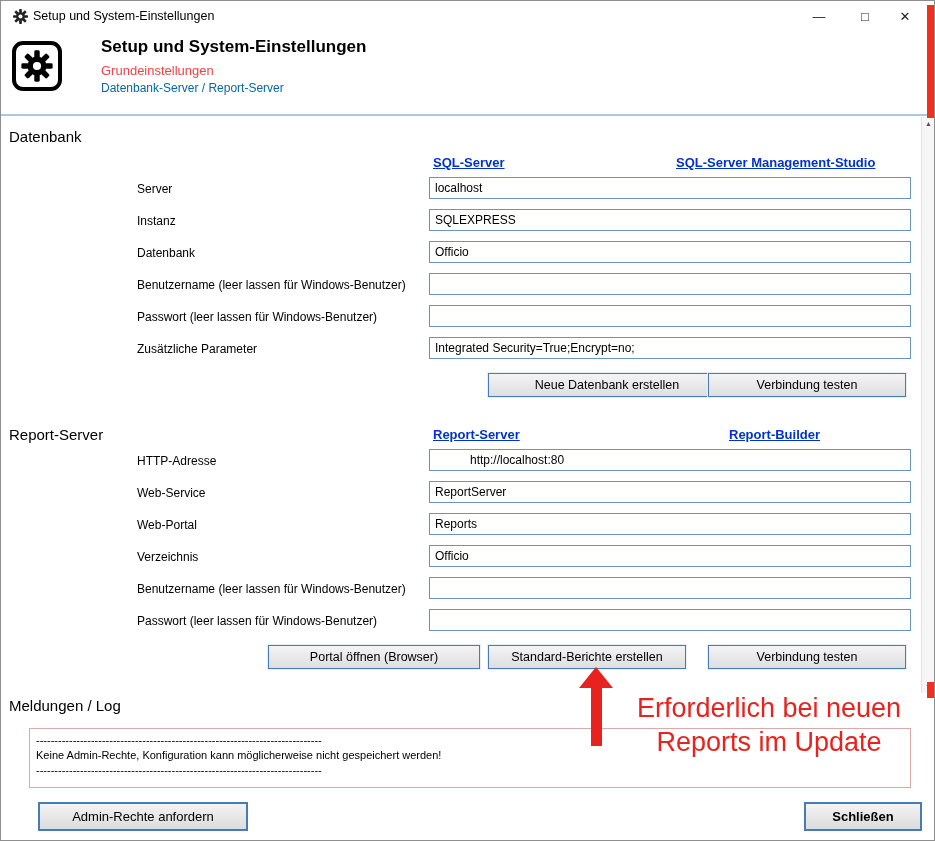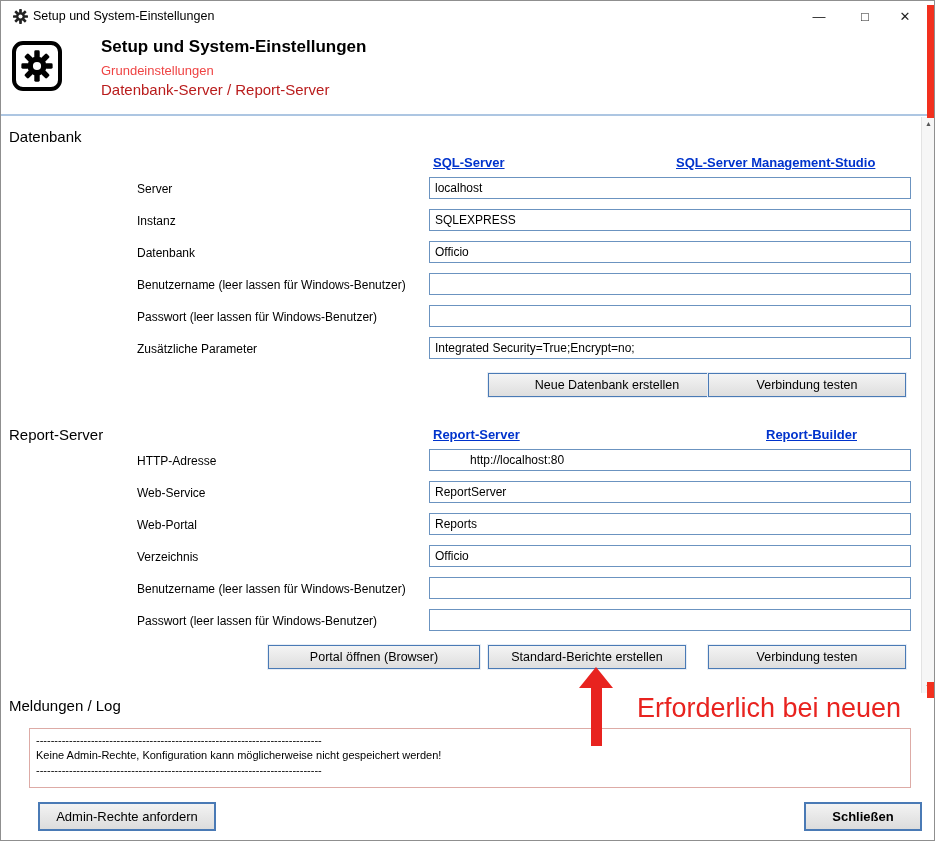--- a/index.html
+++ b/index.html
@@ -11,21 +11,21 @@
   .titlebar{position:absolute;left:0;top:0;width:100%;height:30px;background:#fff;}
   .apptitle{position:absolute;left:32px;top:8px;font-size:12.5px;color:#000;white-space:nowrap;}
   .appicon{position:absolute;left:11px;top:7px;width:17px;height:17px;}
   .winbtn{position:absolute;top:0;height:30px;width:44px;display:flex;align-items:center;justify-content:center;font-size:13px;color:#222;cursor:pointer;}
 
   
   .header{position:absolute;left:0;top:30px;width:100%;height:85px;background:#fff;border-bottom:2px solid #adc6e2;box-sizing:border-box;}
   .logo{position:absolute;left:11px;top:10px;width:50px;height:50px;border:4px solid #000;border-radius:11px;box-sizing:border-box;display:flex;align-items:center;justify-content:center;background:#fff;}
   .h-title{position:absolute;left:100px;top:6px;font-size:17px;font-weight:bold;color:#000;white-space:nowrap;}
   .h-sub1{position:absolute;left:100px;top:32px;font-size:13px;color:#ef4444;white-space:nowrap;}
-  .h-sub2{position:absolute;left:100px;top:50px;font-size:15px;color:#b91c1c;white-space:nowrap;}
+  .h-sub2{position:absolute;left:100px;top:50px;font-size:12px;color:#0369a1;white-space:nowrap;}
 
   .section-label{position:absolute;left:8px;font-size:15px;color:#000;white-space:nowrap;}
   .link{position:absolute;font-size:13px;font-weight:bold;color:#0033cc;text-decoration:underline;cursor:pointer;white-space:nowrap;}
   .flabel{position:absolute;left:130px;font-size:12px;color:#000;white-space:nowrap;margin-left:6px;}
   .finput{position:absolute;left:428px;width:482px;height:22px;border:1px solid #6b93c0;box-sizing:border-box;
           font-family:"Liberation Sans",sans-serif;font-size:12px;padding:2px 5px;color:#000;background:#fff;outline:none;}
   .btn{position:absolute;height:24px;background:linear-gradient(#f4f4f4,#dedede);border:1px solid #4a7ab5;
        box-shadow:0 0 0 1px #e8eef6;font-family:"Liberation Sans",sans-serif;font-size:12.5px;color:#000;cursor:pointer;}
   .btn-big{position:absolute;height:29px;background:linear-gradient(#f3f3f3,#dcdcdc);border:2px solid #4a7ab5;
        font-family:"Liberation Sans",sans-serif;font-size:13px;color:#000;cursor:pointer;}
@@ -119,21 +119,21 @@
 
   <label class="flabel" style="top:341px;">Zusätzliche Parameter</label>
   <input class="finput" style="top: 336px;" value="Integrated Security=True;Encrypt=no;">
 
   <button class="btn" style="left:487px;top:372px;width:238px;">Neue Datenbank erstellen</button>
   <button class="btn" style="left:707px;top:372px;width:198px;">Verbindung testen</button>
 
   <div class="section-label" style="top:425px;">Report-Server</div>
 
   <a class="link" style="left:432px;top:426px;">Report-Server</a>
-  <a class="link" style="left:765px;top:426px;">Report-Builder</a>
+  <a class="link" style="left:728px;top:426px;">Report-Builder</a>
 
   <label class="flabel" style="top:453px;">HTTP-Adresse</label>
   <input class="finput" style="top: 448px; padding-left: 40px;" value="http://localhost:80">
 
   <label class="flabel" style="top:485px;">Web-Service</label>
   <input class="finput" style="top: 480px;" value="ReportServer">
 
   <label class="flabel" style="top:517px;">Web-Portal</label>
   <input class="finput" style="top: 512px;" value="Reports">
 
@@ -147,30 +147,31 @@
   <input class="finput" style="top: 608px;" value="">
 
   <button class="btn" style="left:267px;top:644px;width:212px;">Portal öffnen (Browser)</button>
   <button class="btn" style="left:487px;top:644px;width:198px;">Standard-Berichte erstellen</button>
   <button class="btn" style="left:707px;top:644px;width:198px;">Verbindung testen</button>
 
   <div class="arrow-head"></div>
   <div class="arrow-stem"></div>
   <div class="annotation-text">
     <div>Erforderlich bei neuen</div>
+    <div>Reports im Update</div>
   </div>
 
   <div class="section-label" style="top:696px;">Meldungen / Log</div>
   <div class="logbox">
     <div>------------------------------------------------------------------------------</div>
     <div>Keine Admin-Rechte, Konfiguration kann möglicherweise nicht gespeichert werden!</div>
     <div>------------------------------------------------------------------------------</div>
   </div>
 
-  <button class="btn-big" style="left:37px;top:801px;width:178px;">Admin-Rechte anfordern</button>
+  <button class="btn-big" style="left:37px;top:801px;width:210px;">Admin-Rechte anfordern</button>
   <button class="btn-big" style="left:803px;top:801px;width:118px;font-weight:bold;">Schließen</button>
 
   <div class="scrollbar">
     <span class="scroll-arrow" style="top:3px;">▲</span>
     <span class="scroll-arrow" style="bottom:3px;">▼</span>
   </div>
 
   <div class="redstrip" style="top:4px;height:113px;"></div>
   <div class="redstrip" style="top:681px;height:16px;"></div>
 

